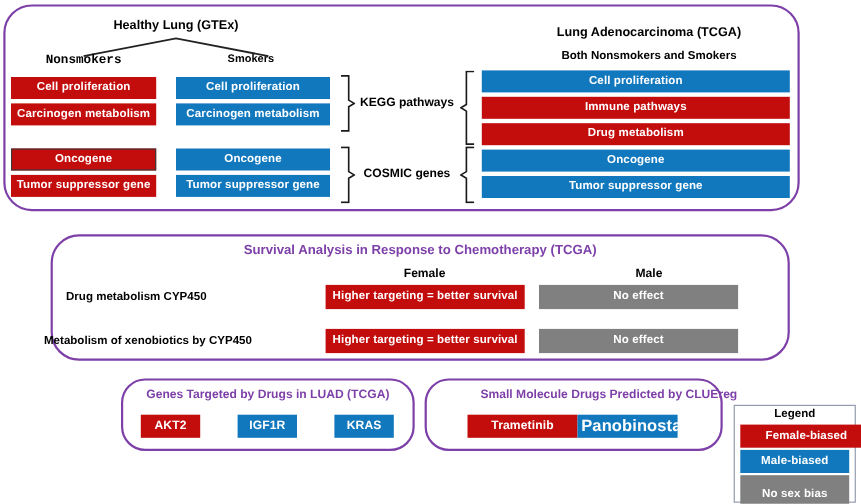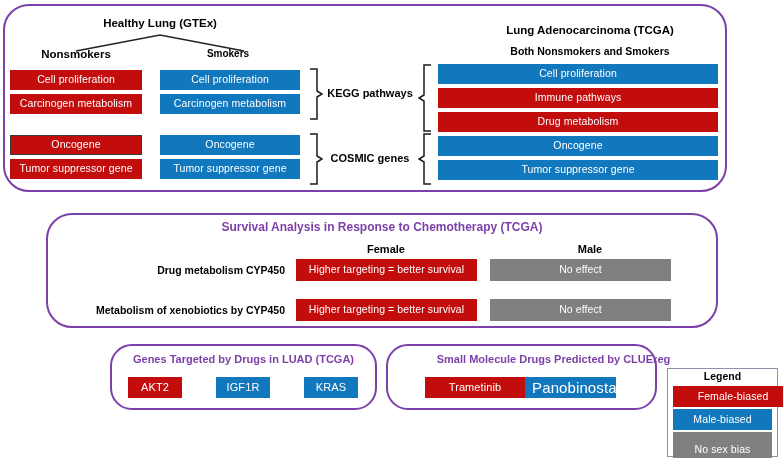--- a/index.html
+++ b/index.html
@@ -22,41 +22,41 @@
   }
 
   
   .box{
     position:absolute;
     box-sizing:border-box;
     display:flex;
     align-items:center;
     justify-content:center;
     color:#ffffff;
-    font-weight:400;
+    font-weight:700;
     letter-spacing:.1px;
     text-align:right;
     line-height:1.05;
     white-space:nowrap;
   }
   .red   { background:#c30c0c; }
   .blue  { background:#1278be; }
   .gray  { background:#808080; }
   .outlined{ border:1.4px solid #3a3a3a; }
 
   
   .lbl{
     position:absolute;
     color:#000;
     font-weight:700;
     white-space:nowrap;
     line-height:1.15;
   }
   .lbl.center{ text-align:center; }
-  .lbl.right{ text-align:right; }
+  .lbl.right{ text-align:left; }
 
   .title-purple{
     position:absolute;
     color:#7d3fa8;
     font-weight:700;
     text-align:center;
     line-height:1.22;
     white-space:pre-line;
   }
 
@@ -87,21 +87,21 @@
 <div class="canvas">
 
   <div class="panel" style="left:3px;top:4px;width:724px;height:188px;"></div>
 
   <div class="lbl center" style="left:60px;top:17px;width:200px;font-size:11.5px;">Healthy Lung (GTEx)</div>
 
   <svg class="fork" style="left:60px;top:32px;" width="200" height="20" viewBox="0 0 200 20">
     <polyline points="16,19 100,3 184,19" fill="none" stroke="#222" stroke-width="1.6"></polyline>
   </svg>
 
-  <div class="lbl center" style="left:16px;top:48px;width:120px;font-size:11.5px;">Nonsmokers</div>
+  <div class="lbl center" style="left:16px;top:48px;width:120px;font-size:11.5px;font-family:Liberation Mono, monospace;">Nonsmokers</div>
   <div class="lbl center" style="left:168px;top:48px;width:120px;font-size:10px;">Smokers</div>
 
   <div class="box red" style="left:10px;top:70px;width:132px;height:20px;font-size:10.5px;">Cell proliferation</div>
   <div class="box red" style="left:10px;top:94px;width:132px;height:20px;font-size:10.5px;">Carcinogen metabolism</div>
   <div class="box red outlined" style="left:10px;top:135px;width:132px;height:20px;font-size:10.5px;">Oncogene</div>
   <div class="box red" style="left:10px;top:159px;width:132px;height:20px;font-size:10.5px;">Tumor suppressor gene</div>
 
   <div class="box blue" style="left:160px;top:70px;width:140px;height:20px;font-size:10.5px;">Cell proliferation</div>
   <div class="box blue" style="left:160px;top:94px;width:140px;height:20px;font-size:10.5px;">Carcinogen metabolism</div>
   <div class="box blue" style="left:160px;top:135px;width:140px;height:20px;font-size:10.5px;">Oncogene</div>

